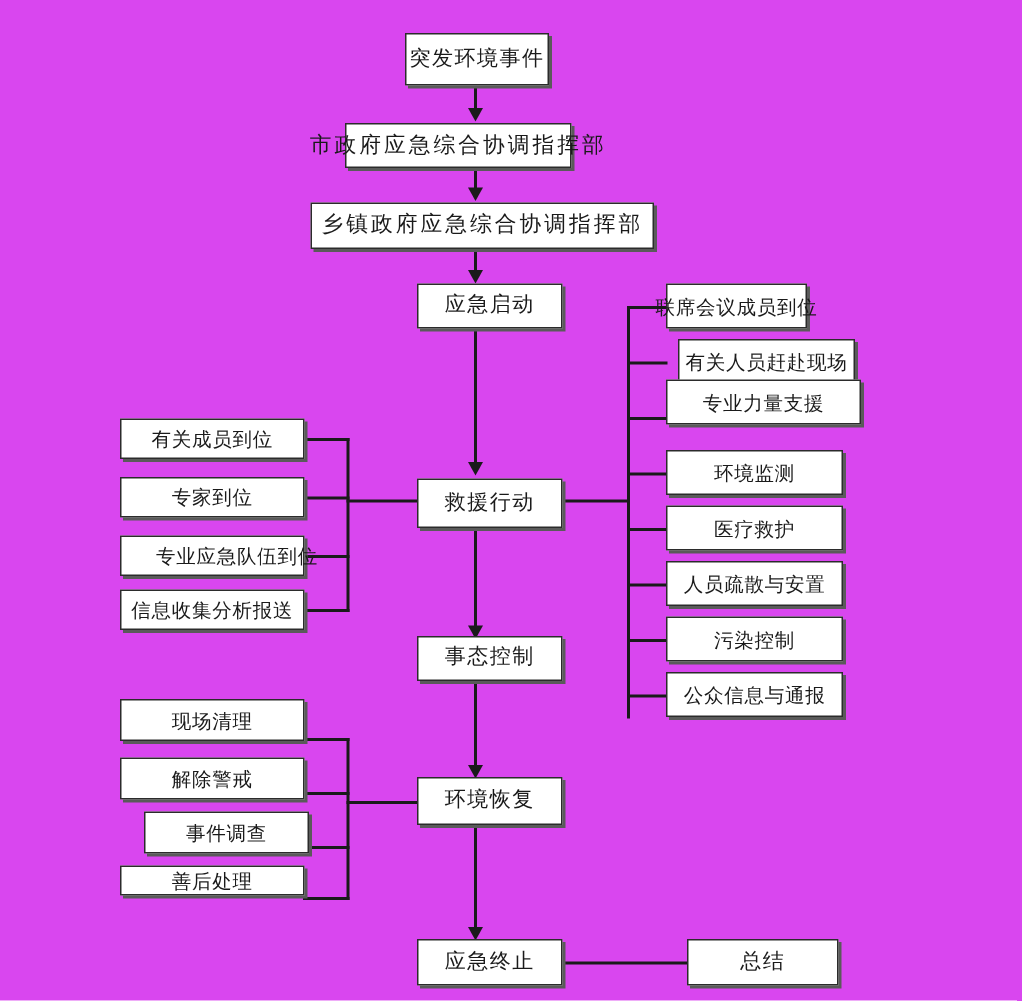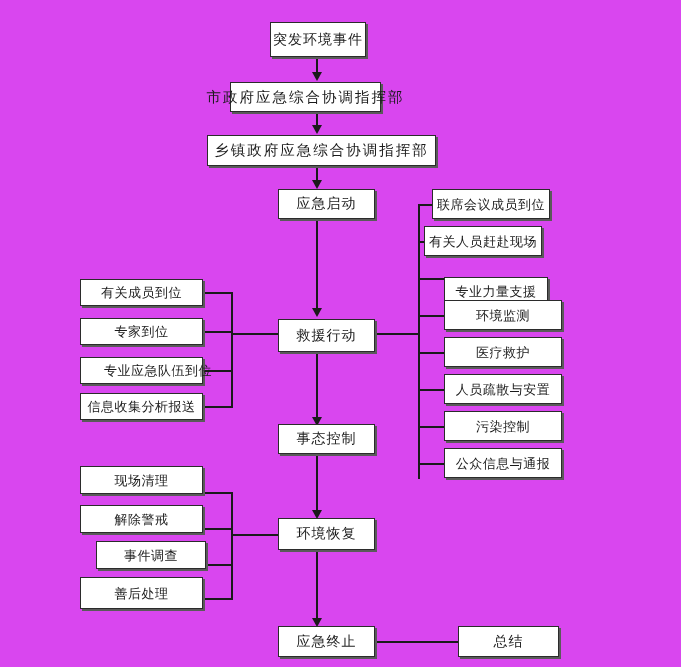--- a/index.html
+++ b/index.html
@@ -144,27 +144,27 @@
   </div>
 
   <div class="node" style="left:278px; top:626px; width:97px; height:31px;">
     <span>应急终止</span>
   </div>
 
   <div class="node" style="left:458px; top:626px; width:101px; height:31px;">
     <span>总结</span>
   </div>
 
-  <div class="node small" style="left:432px; top:189px; width:118px; height:30px;">
+  <div class="node small" style="left:444px; top:189px; width:94px; height:30px;">
     <span>联席会议成员到位</span>
   </div>
-  <div class="node small" style="left:424px; top:226px; width:118px; height:30px;">
+  <div class="node small" style="left:452px; top:226px; width:118px; height:30px;">
     <span>有关人员赶赴现场</span>
   </div>
-  <div class="node small" style="left:444px; top:277px; width:104px; height:30px;font-family:Liberation Mono, monospace;">
+  <div class="node small" style="left:444px; top:253px; width:130px; height:30px;">
     <span>专业力量支援</span>
   </div>
   <div class="node small" style="left:444px; top:300px; width:118px; height:30px;">
     <span>环境监测</span>
   </div>
   <div class="node small" style="left:444px; top:337px; width:118px; height:30px;">
     <span>医疗救护</span>
   </div>
   <div class="node small" style="left:444px; top:374px; width:118px; height:30px;">
     <span>人员疏散与安置</span>
@@ -191,17 +191,17 @@
 
   <div class="node small" style="left:80px; top:466px; width:123px; height:28px;">
     <span>现场清理</span>
   </div>
   <div class="node small" style="left:80px; top:505px; width:123px; height:28px;">
     <span>解除警戒</span>
   </div>
   <div class="node small" style="left:96px; top:541px; width:110px; height:28px;">
     <span>事件调查</span>
   </div>
-  <div class="node small" style="left:80px; top:577px; width:123px; height:32px;">
+  <div class="node small" style="left:80px; top:577px; width:123px; height:20px;">
     <span>善后处理</span>
   </div>
 
 </div>
 
 </body></html>

